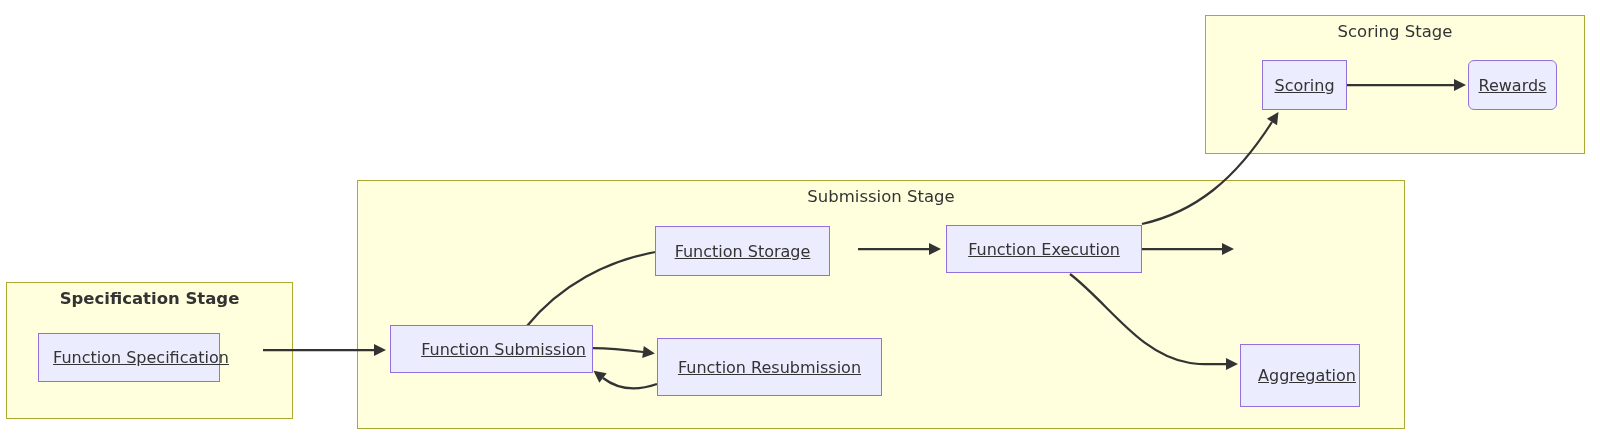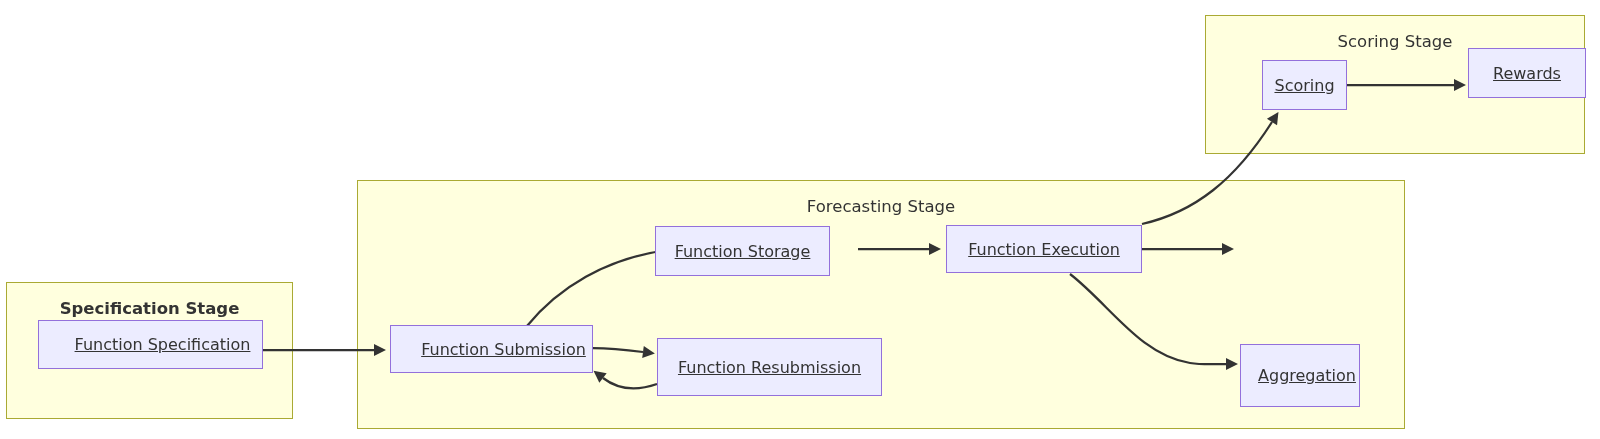--- a/index.html
+++ b/index.html
@@ -13,21 +13,21 @@
     overflow: hidden;
   }
   .cluster {
     position: absolute;
     background: var(--cluster-fill, #ffffde);
     border: 1px solid var(--cluster-border, #aaaa33);
     box-sizing: border-box;
   }
   .cluster-title {
     text-align: center;
-    padding-top: 16px;
+    padding-top: 6px;
     font-size: 16.5px;
     color: var(--text, #333333);
     white-space: nowrap;
   }
   .node {
     position: absolute;
     background: var(--node-fill, #ececff);
     border: 1px solid var(--node-border, #9370db);
     box-sizing: border-box;
     display: flex;
@@ -74,28 +74,28 @@
     <path class="edge" marker-end="url(#arrow)" d="M 1070 274 C 1110 305, 1140 355, 1190 363 C 1203 365, 1214 364, 1226 364"></path>
     <path class="edge" marker-end="url(#arrow)" d="M 1142 224 C 1195 212, 1235 180, 1272 122"></path>
     <path class="edge" marker-end="url(#arrow)" d="M 1347 85 L 1454 85"></path>
   </svg>
 
   <div class="cluster" style="left:6px; top:282px; width:287px; height:137px;font-weight:bold;">
     <div class="cluster-title">Specification Stage</div>
   </div>
 
   <div class="cluster" style="left:357px; top:180px; width:1048px; height:249px;">
-    <div class="cluster-title">Forecasting Stage</div>
+    <div class="cluster-title">Submission Stage</div>
   </div>
 
   <div class="cluster" style="left:1205px; top:15px; width:380px; height:139px;">
     <div class="cluster-title">Scoring Stage</div>
   </div>
 
-  <div class="node" style="left:38px; top:320px; width:225px; height:49px;padding-left:24px;">
+  <div class="node" style="left:38px; top:333px; width:182px; height:49px;padding-left:24px;">
     <span>Function Specification</span>
   </div>
 
   <div class="node" style="left:390px; top:325px; width:203px; height:48px;padding-left:24px;">
     <span>Function Submission</span>
   </div>
 
   <div class="node" style="left:655px; top:226px; width:175px; height:50px;">
     <span>Function Storage</span>
   </div>
@@ -110,17 +110,17 @@
 
 
   <div class="node" style="left:1240px; top:344px; width:120px; height:63px;padding-left:14px;">
     <span>Aggregation</span>
   </div>
 
   <div class="node" style="left:1262px; top:60px; width:85px; height:50px;">
     <span>Scoring</span>
   </div>
 
-  <div class="node" style="left:1468px; top:48px; width:118px; height:50px;">
+  <div class="node" style="left:1468px; top:60px; width:89px; height:50px;border-radius:6px;">
     <span>Rewards</span>
   </div>
 
 </div>
 
 </body></html>

